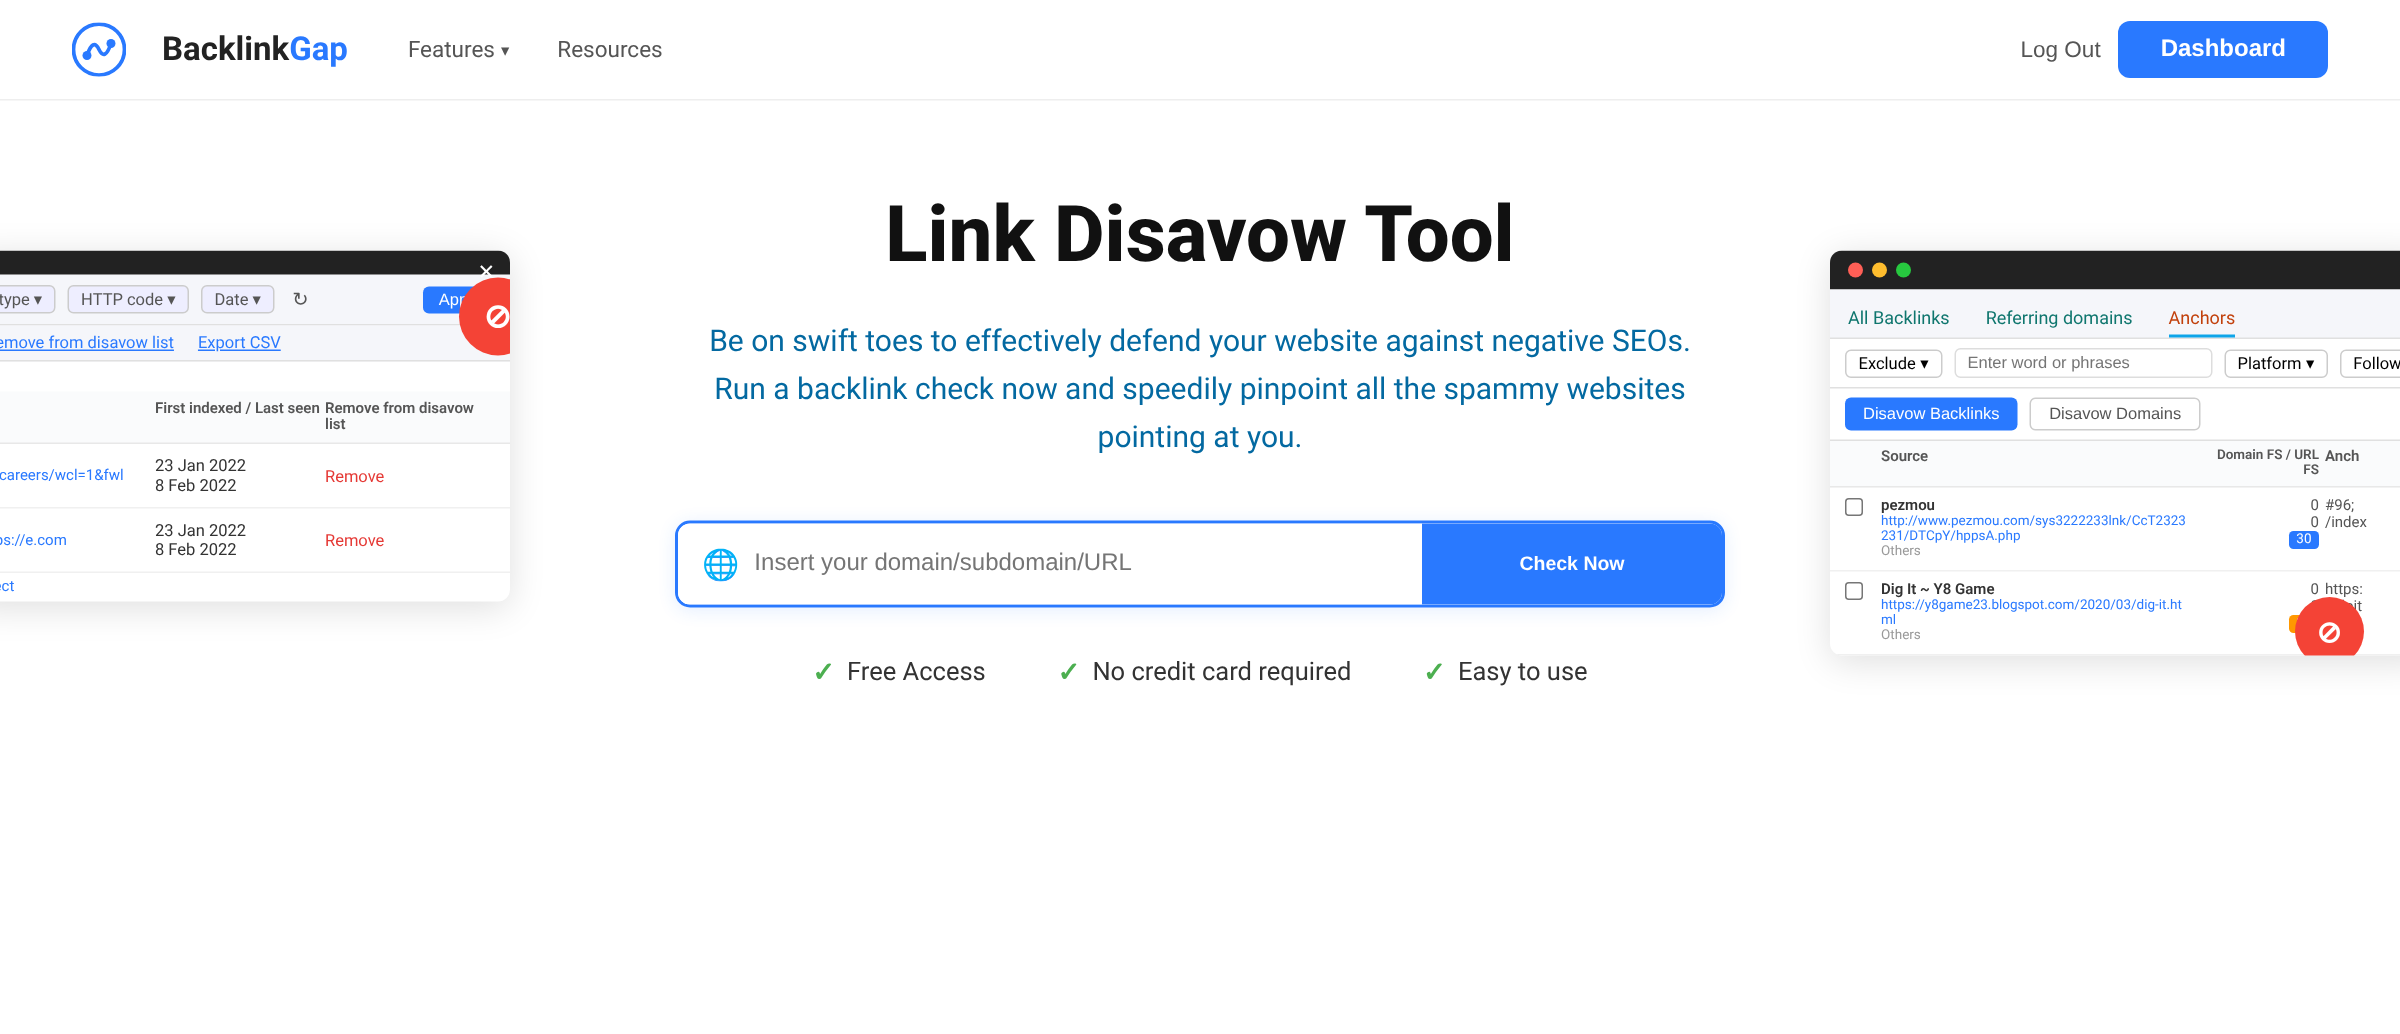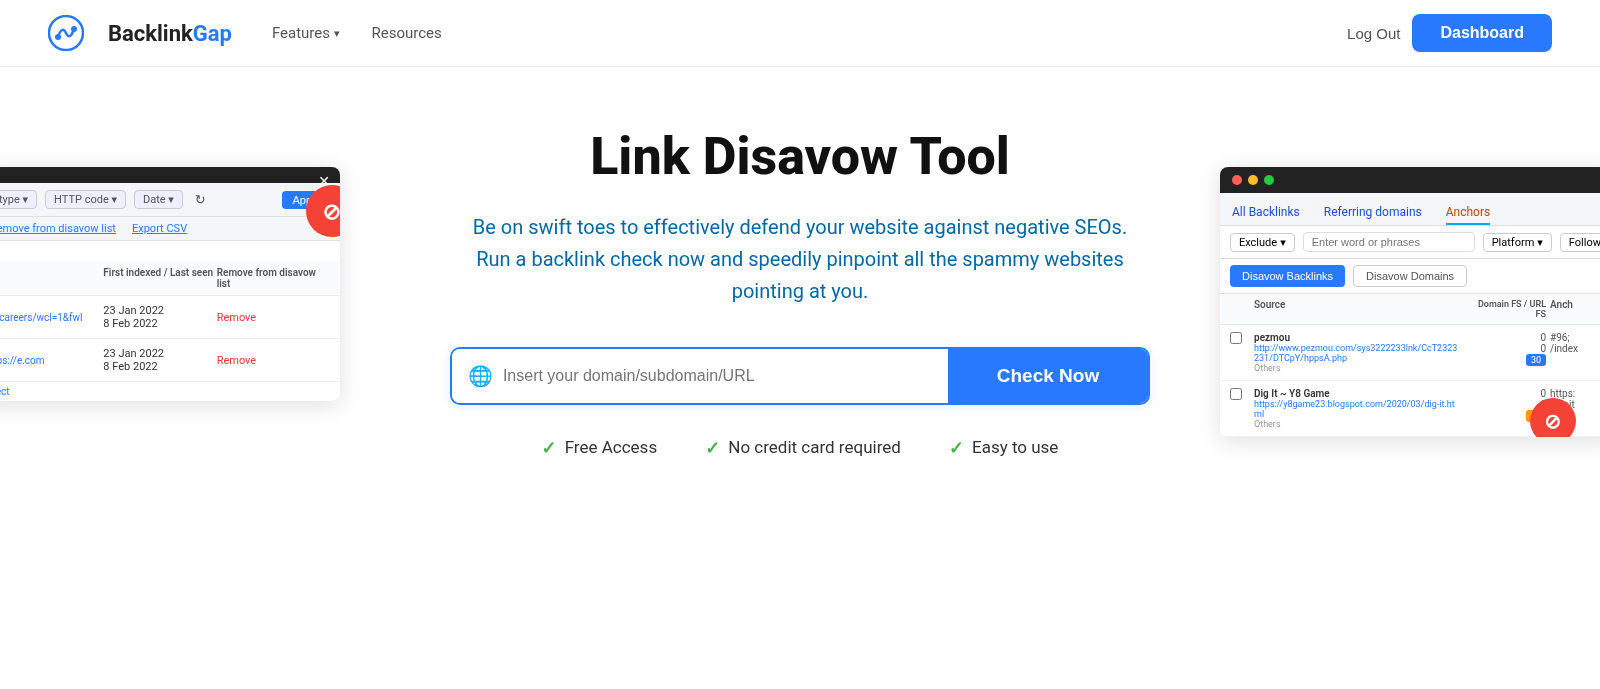--- a/index.html
+++ b/index.html
@@ -94,21 +94,21 @@
       font-size: 16px;
       color: #aaa;
       background: transparent;
       padding: 18px 0;
     }
     .btn-check-now {
       background: #2979ff;
       color: #fff;
       border: none;
       padding: 0 48px;
-      font-size: 19px;
+      font-size: 13px;
       font-weight: 700;
       cursor: pointer;
       white-space: nowrap;
       min-width: 200px;
     }
 
     
     .benefits {
       display: flex;
       align-items: center;
@@ -253,21 +253,21 @@
 
     
     .ss-right-tabs {
       display: flex;
       gap: 24px;
       padding: 8px 12px 0;
       font-size: 12px;
       border-bottom: 1px solid #e0e0e0;
       background: #f5f6fa;
     }
-    .ss-right-tab { padding: 4px 0; color: #1d4ed8; cursor: pointer; }
+    .ss-right-tab { padding: 4px 0; color: #0f766e; cursor: pointer; }
     .ss-right-tab.active { color: #c2410c; border-bottom: 2px solid #0ea5e9; }
     .ss-right-filter {
       display: flex;
       align-items: center;
       gap: 8px;
       padding: 6px 10px;
       border-bottom: 1px solid #e0e0e0;
       font-size: 11px;
     }
     .ss-right-filter-tag {

